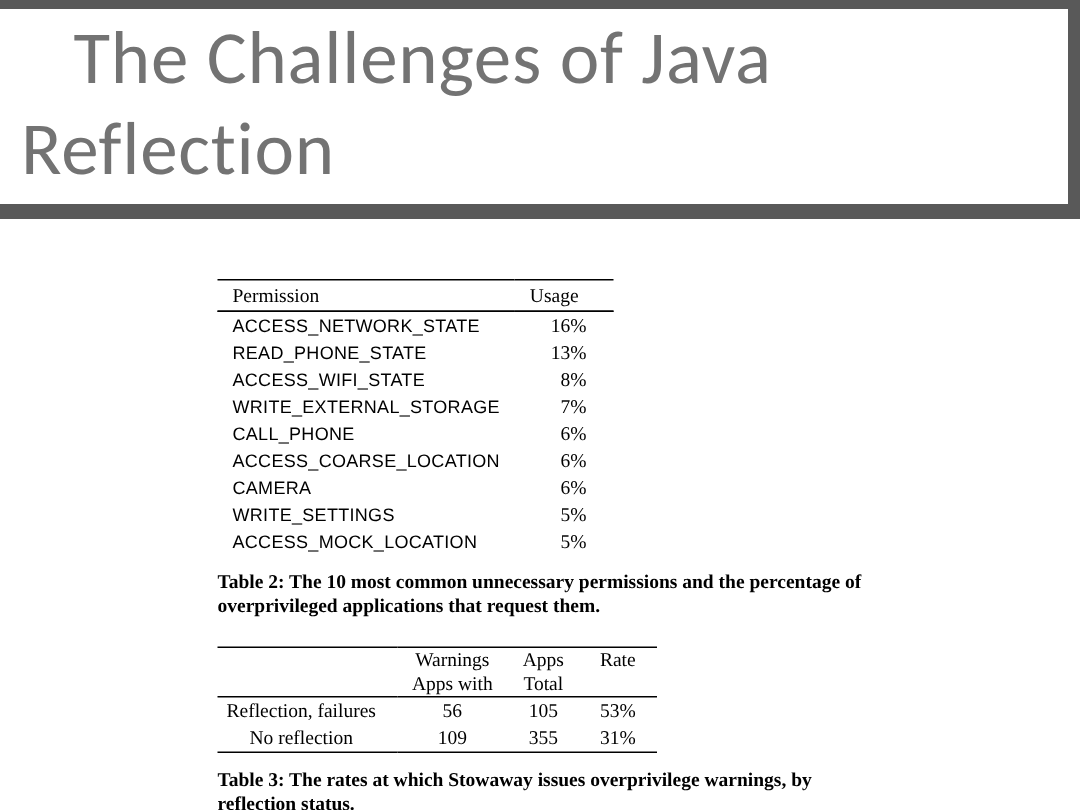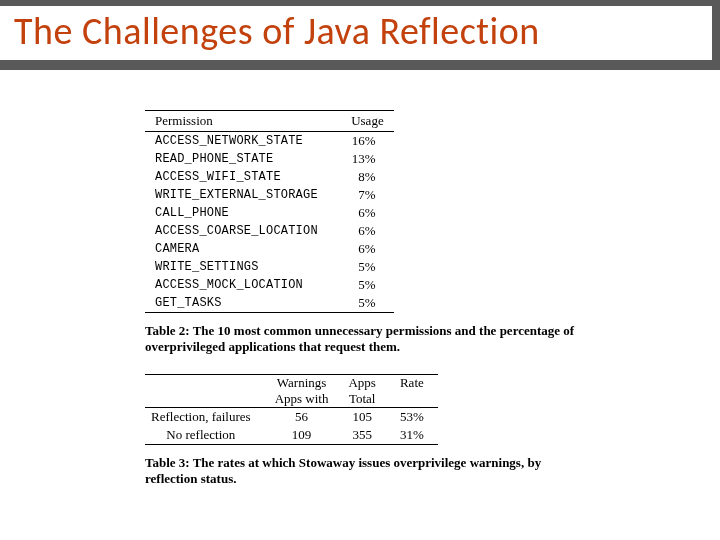--- a/index.html
+++ b/index.html
@@ -15,48 +15,49 @@
     background: #595959;
     padding: 6px 0 10px 0;
   }
   .title-box {
     background: #ffffff;
     margin: 0 8px 0 0;
     padding: 2px 12px 6px 14px;
   }
   .title-text {
     font-family: Calibri, "Segoe UI", Arial, sans-serif;
-    font-size: 38px;
+    font-size: 50px;
     font-weight: 400;
-    color: #c2410c;
+    color: #737373;
     letter-spacing: 0.5px;
+    margin-left: 35px;
   }
   .content {
     padding: 24px 0 0 0;
     display: flex;
     flex-direction: column;
     align-items: center;
     margin-top: 16px;
   }
   table {
     border-collapse: collapse;
     font-size: 13px;
   }
   .t2 th {
     font-family: "Times New Roman", serif;
     font-weight: 400;
     text-align: left;
     padding: 2px 10px;
     border-bottom: 1px solid #000;
   }
   .t2 th.usage {
-    text-align: right;
+    text-align: left;
   }
   .t2 td.perm {
-    font-family: Liberation Mono, monospace;
+    font-family: Liberation Sans, sans-serif;
     font-size: 12px;
     padding: 1px 10px 1px 10px;
     text-align: left;
     letter-spacing: 0.2px;
     white-space: nowrap;
   }
   .t2 td.val {
     font-family: "Times New Roman", serif;
     font-size: 13px;
     text-align: right;
@@ -167,24 +168,20 @@
               <td class="val">6%</td>
             </tr>
           <tr>
               <td class="perm">WRITE_SETTINGS</td>
               <td class="val">5%</td>
             </tr>
           <tr>
               <td class="perm">ACCESS_MOCK_LOCATION</td>
               <td class="val">5%</td>
             </tr>
-          <tr class="last">
-              <td class="perm">GET_TASKS</td>
-              <td class="val">5%</td>
-            </tr>
         </tbody>
       </table>
     </div>
     <div class="caption">
       <b>Table 2: The 10 most common unnecessary permissions and the percentage of overprivileged applications that request them.</b>
     </div>
   </div>
 
   <div class="gap"></div>
 

